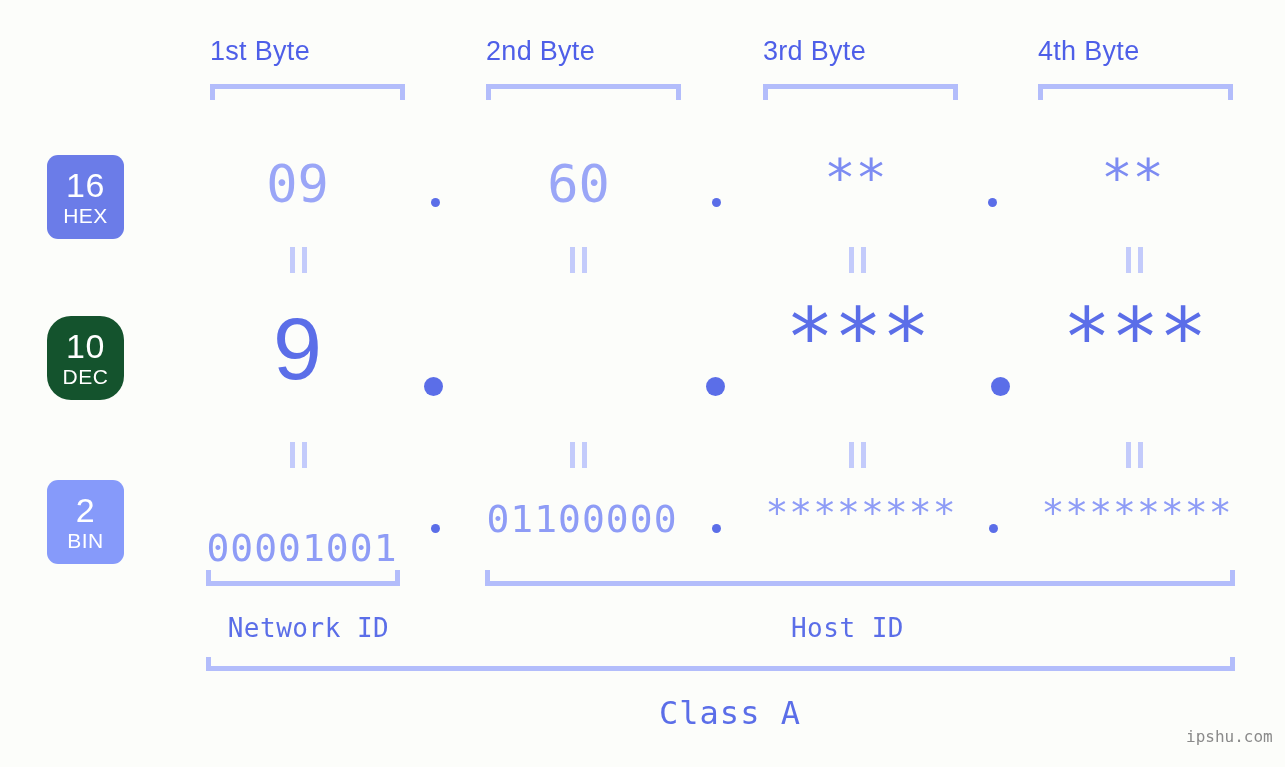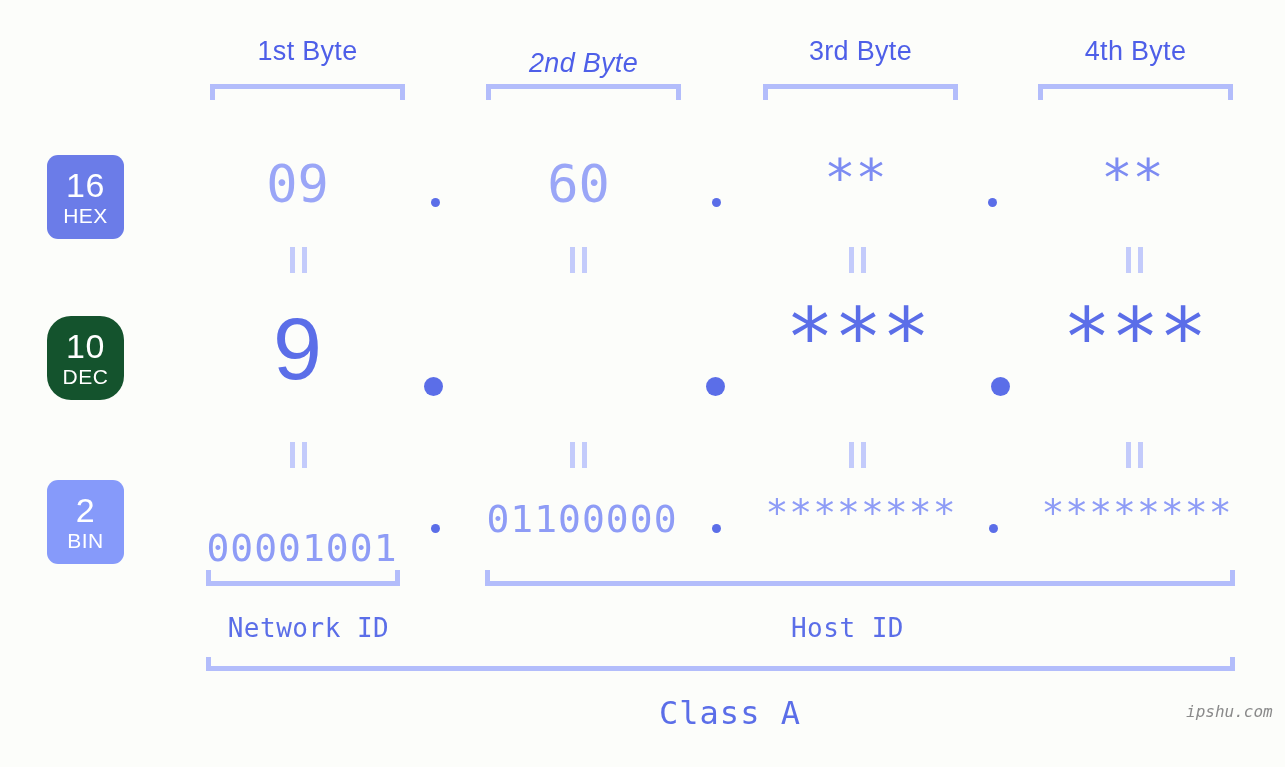--- a/index.html
+++ b/index.html
@@ -20,21 +20,21 @@
     width: 1285px;
     height: 767px;
   }
   .abs { position: absolute; }
 
   
   .byte-label {
     font-family: "Liberation Sans", sans-serif;
     font-size: 27px;
     color: #4e5fe8;
-    text-align: center;
+    text-align: left;
     letter-spacing: 0.3px;
     white-space: nowrap;
   }
 
   
   .bracket {
     border: 0 solid #b3bdfb;
     box-sizing: border-box;
   }
   .bracket-down {
@@ -148,21 +148,21 @@
     color: #8a8a8a;
     white-space: nowrap;
   }
 </style>
 </head>
 <body>
 
 <div id="stage">
 
   <div class="abs byte-label" style="left:210px; top:36px; width:195px;">1st Byte</div>
-  <div class="abs byte-label" style="left:486px; top:48px; width:195px;font-style:italic;">2nd Byte</div>
+  <div class="abs byte-label" style="left:486px; top:36px; width:195px;">2nd Byte</div>
   <div class="abs byte-label" style="left:763px; top:36px; width:195px;">3rd Byte</div>
   <div class="abs byte-label" style="left:1038px; top:36px; width:195px;">4th Byte</div>
 
   <div class="abs bracket bracket-down" style="left:210px; top:84px; width:195px; height:16px;"></div>
   <div class="abs bracket bracket-down" style="left:486px; top:84px; width:195px; height:16px;"></div>
   <div class="abs bracket bracket-down" style="left:763px; top:84px; width:195px; height:16px;"></div>
   <div class="abs bracket bracket-down" style="left:1038px; top:84px; width:195px; height:16px;"></div>
 
   <div class="abs badge" style="left:47px; top:155px; background:#6b7ce8;">
     <div class="num">16</div>
@@ -238,15 +238,15 @@
 
   <div class="abs bracket bracket-up" style="left:206px; top:570px; width:194px; height:16px;"></div>
   <div class="abs bracket bracket-up" style="left:485px; top:570px; width:750px; height:16px;"></div>
 
   <div class="abs section-label" style="left:206px; top:613px; width:205px;">Network ID</div>
   <div class="abs section-label" style="left:745px; top:613px; width:205px;">Host ID</div>
 
   <div class="abs bracket bracket-up" style="left:206px; top:657px; width:1029px; height:14px;"></div>
   <div class="abs class-label" style="left:530px; top:694px; width:400px;">Class A</div>
 
-  <div class="abs watermark" style="left:1186px; top:702px;font-style:italic;">ipshu.com</div>
+  <div class="abs watermark" style="left:1186px; top:727px;">ipshu.com</div>
 
 </div>
 
 </body></html>

